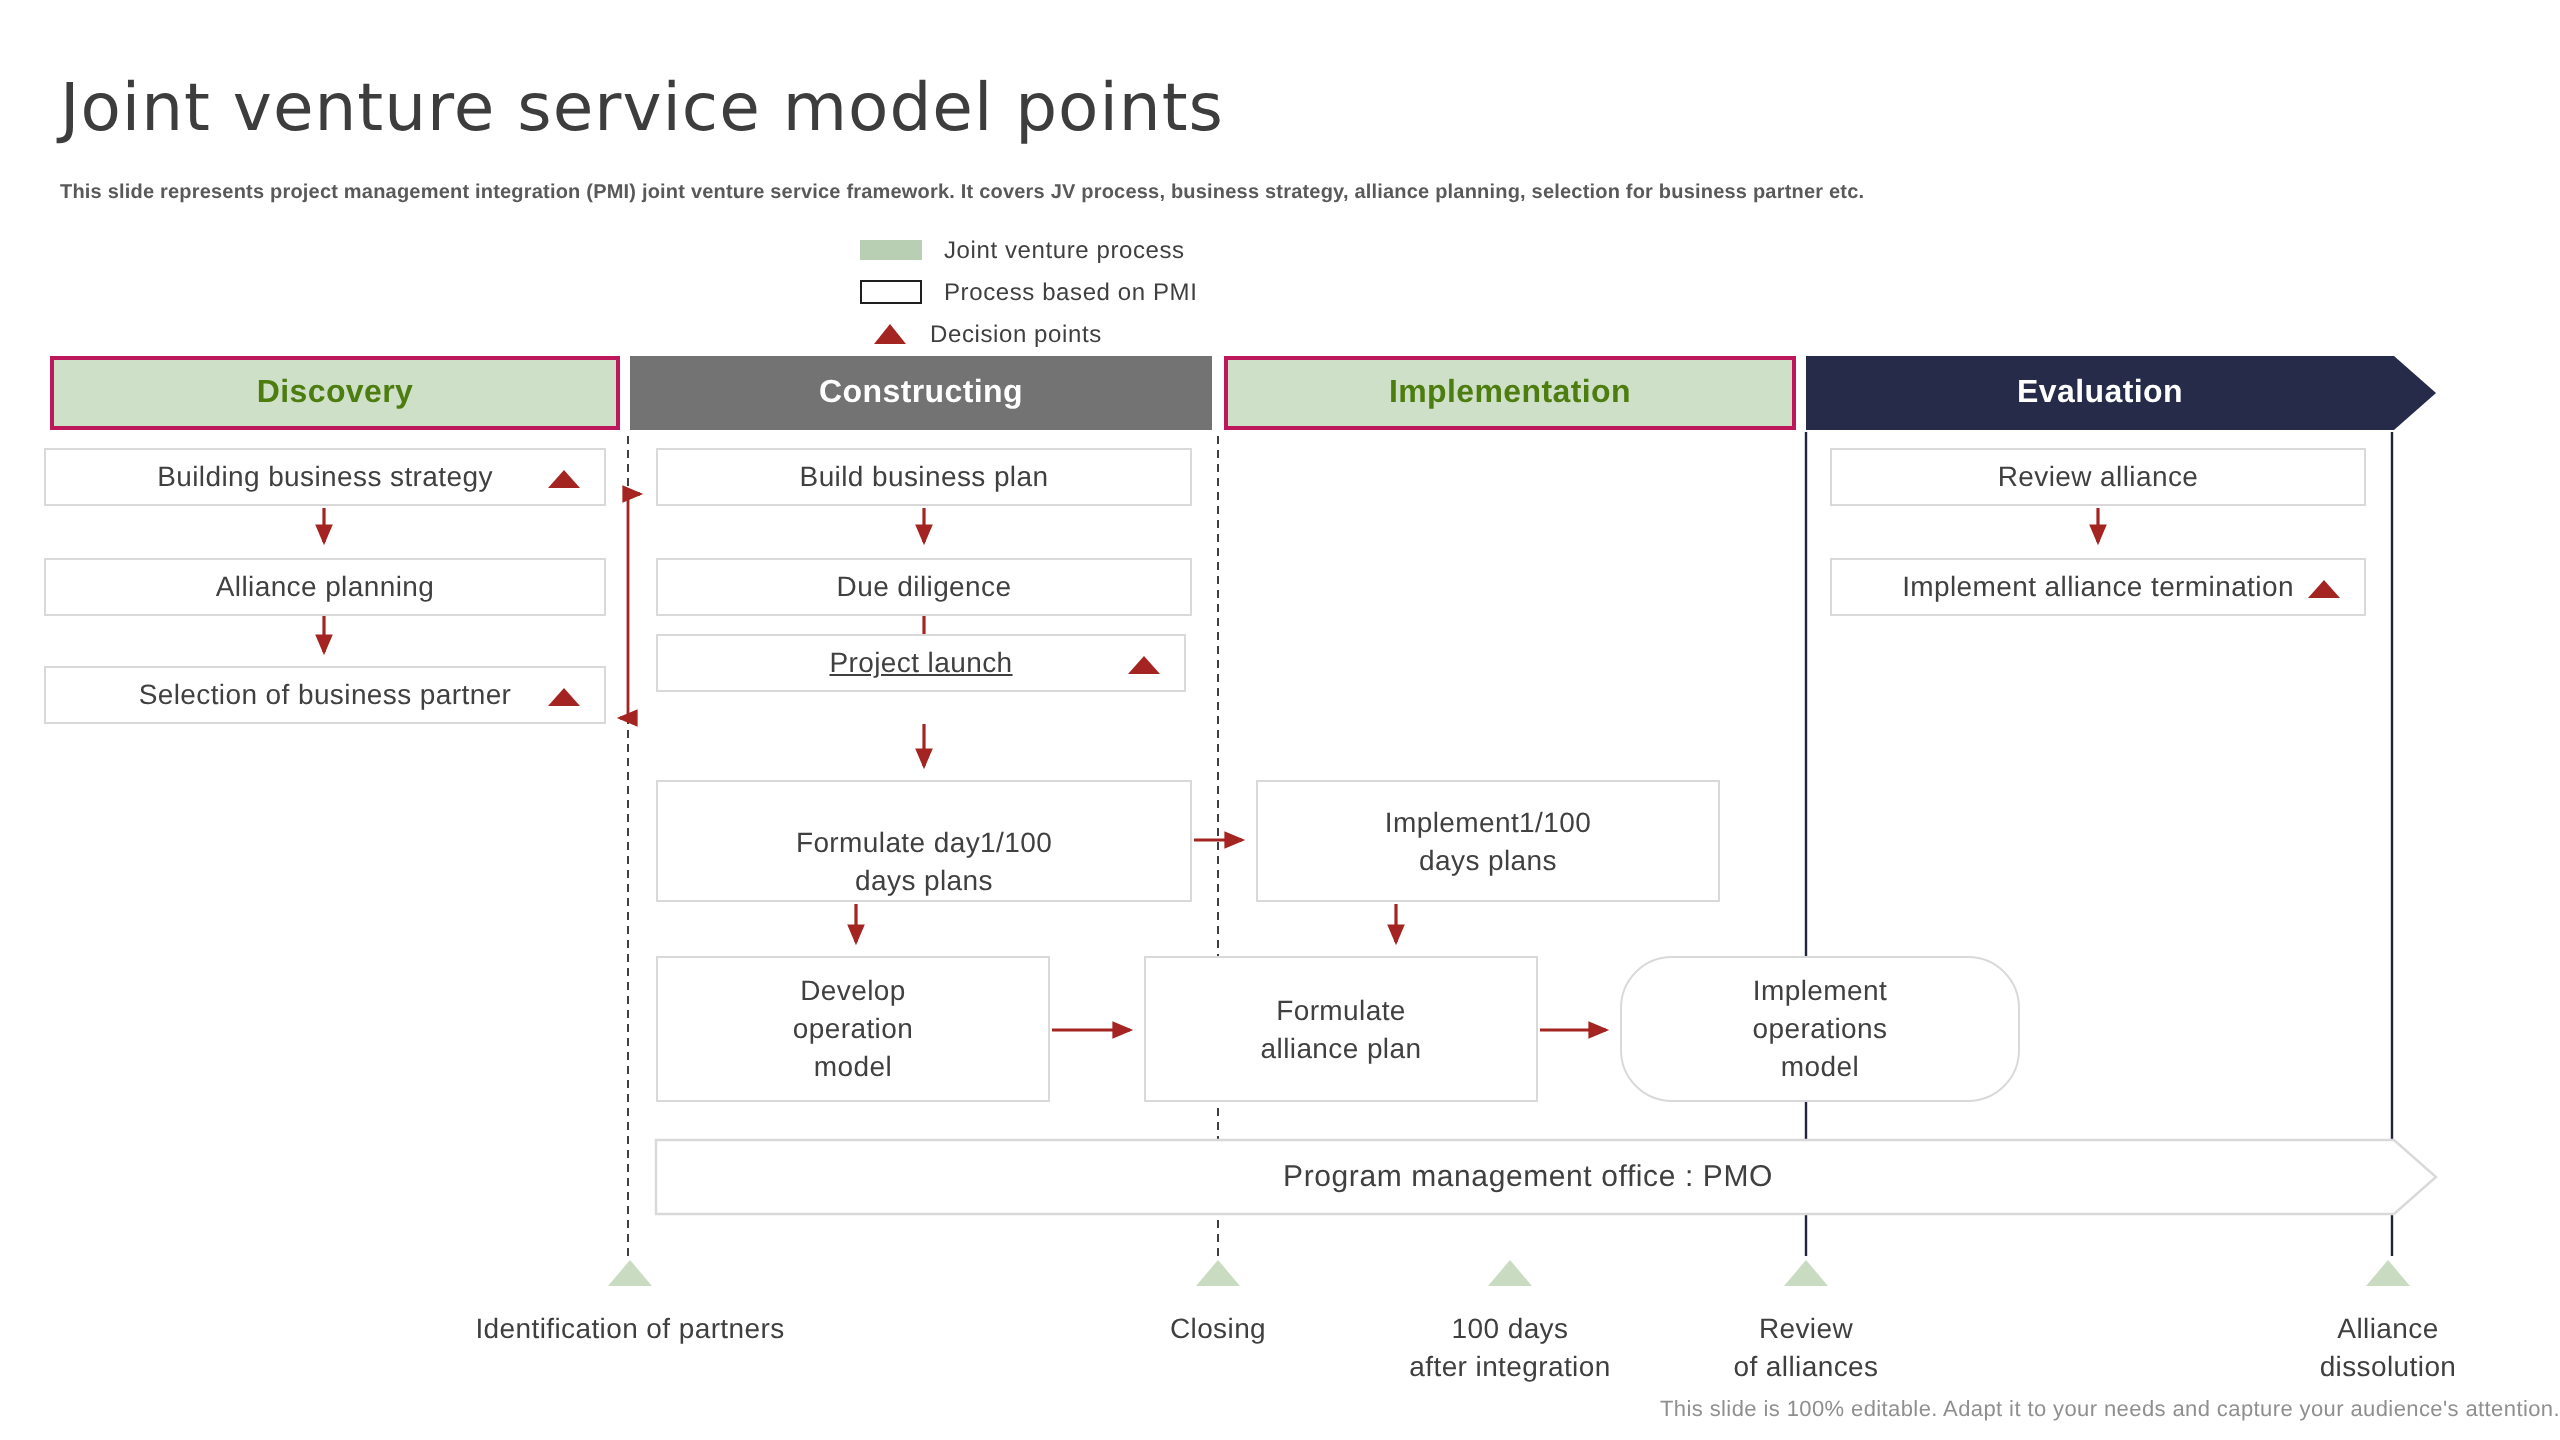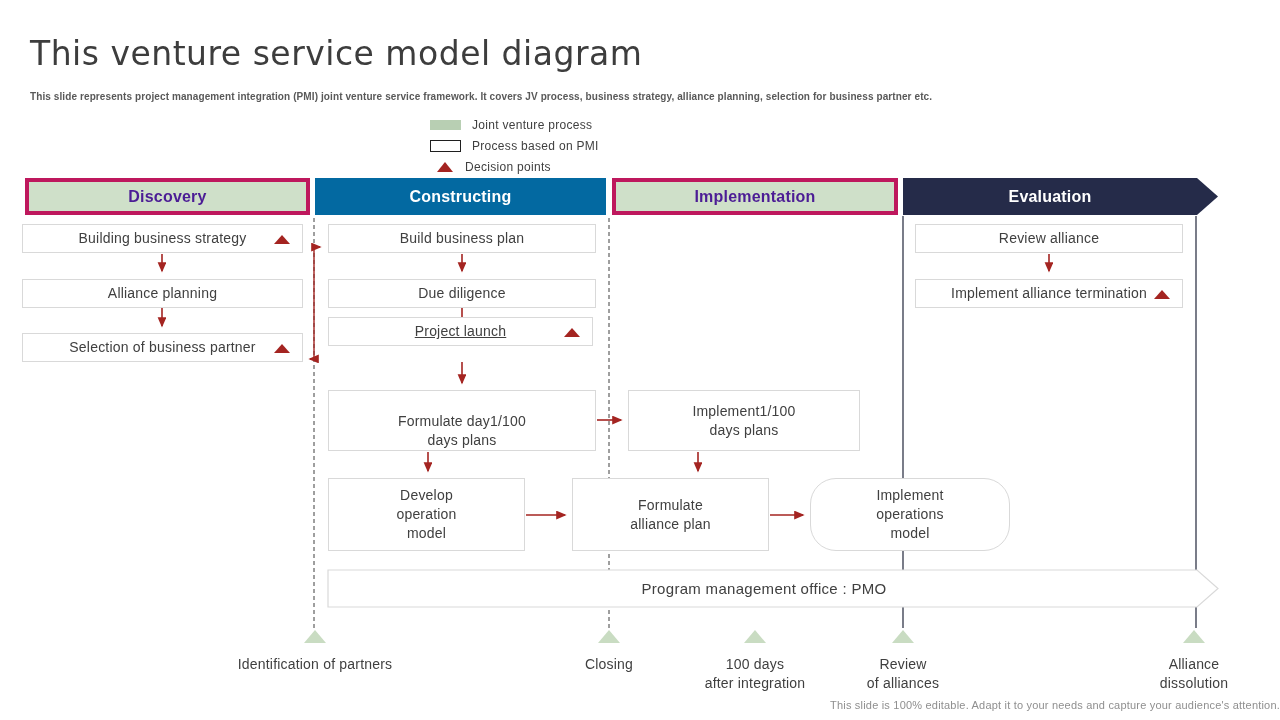--- a/index.html
+++ b/index.html
@@ -25,22 +25,22 @@
     border-left:8px solid transparent;border-right:8px solid transparent;
     border-bottom:10px solid #a42421;}
   .legend-label{margin-left:11px;font-size:12px;color:#3f3f3f;letter-spacing:.3px;}
   .legend-row.r3 .legend-label{margin-left:4px;}
   
   .phase{
     position:absolute;top:178px;height:37px;box-sizing:border-box;z-index:2;
     display:flex;align-items:center;justify-content:center;
     font-size:16px;font-weight:700;letter-spacing:.2px;
   }
-  .phase.green{background:#cfe0c9;border:4px solid #be185d;color:#4c1d95;}
-  .phase.navy{background:#0369a1;color:#ffffff;}
+  .phase.green{background:#cfe0c9;border:2px solid #be185d;color:#4d7c0f;}
+  .phase.navy{background:#737373;color:#ffffff;}
   .phase.navy-arrow{
     background:#252b49;color:#ffffff;
     clip-path:polygon(0 0, calc(100% - 21px) 0, 100% 50%, calc(100% - 21px) 100%, 0 100%);
     padding-right:21px;
   }
   
   .pbox{
     position:absolute;box-sizing:border-box;z-index:2;
     background:#ffffff;border:1px solid #d9d9d9;
     display:flex;align-items:center;justify-content:center;
@@ -73,21 +73,21 @@
   .footer{
     position:absolute;left:0;top:699px;width:100%;text-align:right;
     font-size:11px;color:#8f8f8f;letter-spacing:.2px;
   }
 </style>
 </head>
 <body>
 
 <div class="slide">
 
-  <h1 class="title">This venture service model diagram</h1>
+  <h1 class="title">Joint venture service model points</h1>
   <p class="subtitle">This slide represents project management integration (PMI) joint venture service framework. It covers JV process, business strategy, alliance planning, selection for business partner etc.</p>
 
   <div class="legend">
     <div class="legend-row">
       <span class="legend-swatch-green"></span>
       <span class="legend-label">Joint venture process</span>
     </div>
     <div class="legend-row">
       <span class="legend-swatch-outline"></span>
       <span class="legend-label">Process based on PMI</span>

